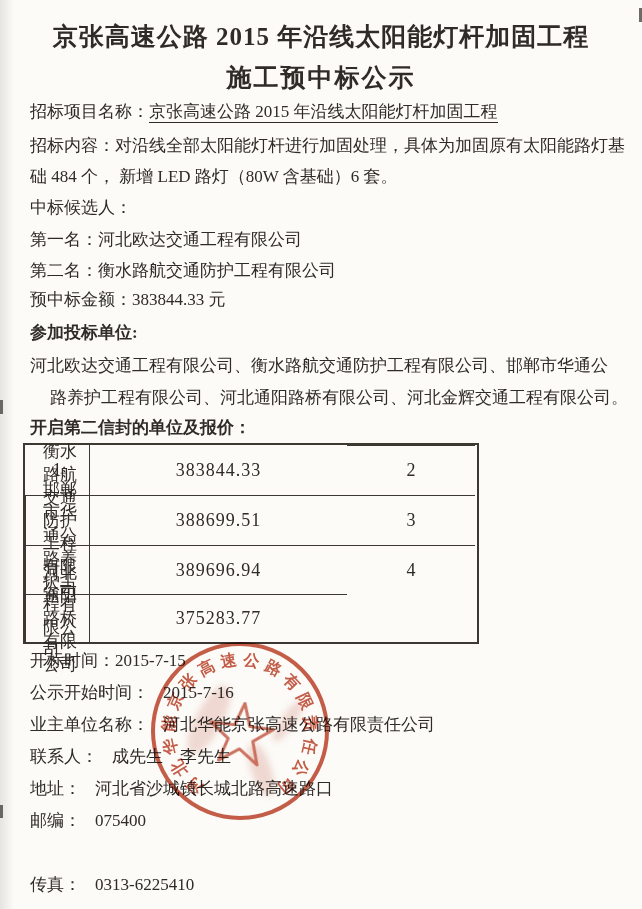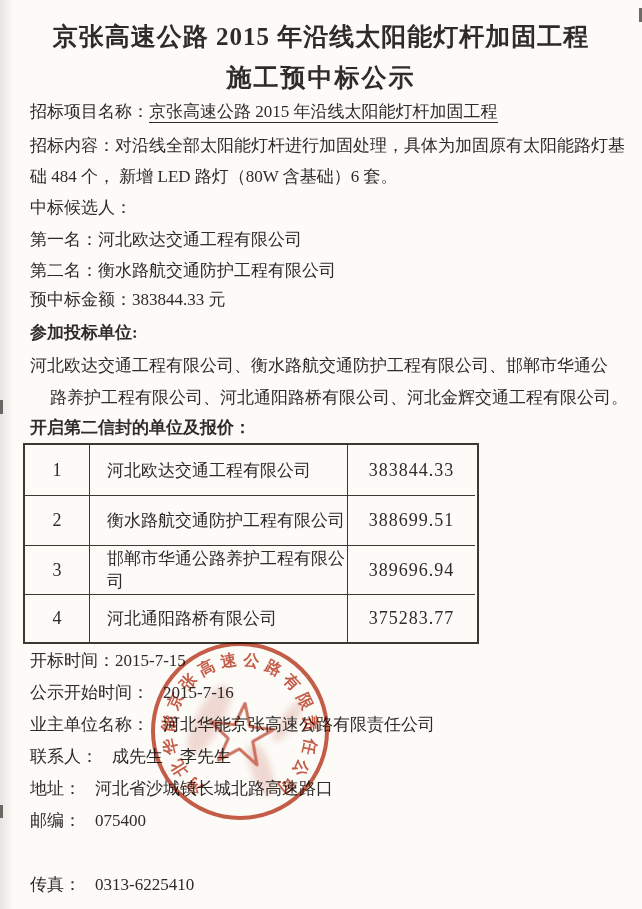--- a/index.html
+++ b/index.html
@@ -87,21 +87,20 @@
   <div class="line" style="top:289px;">预中标金额：383844.33 元</div>
 
   <div class="line bold" style="top:322px;">参加投标单位:</div>
   <div class="line" style="top:355px;">河北欧达交通工程有限公司、衡水路航交通防护工程有限公司、邯郸市华通公</div>
   <div class="line" style="top:387px;margin-left:20px;">路养护工程有限公司、河北通阳路桥有限公司、河北金辉交通工程有限公司。</div>
 
   <div class="line bold" style="top:417px;">开启第二信封的单位及报价：</div>
 
   <div class="bid-table">
     <div class="cell first-col top-row">1</div>
-    <div class="cell company top-row">河北欧达交通工程有限公司</div>
     <div class="cell price top-row">383844.33</div>
 
     <div class="cell first-col">2</div>
     <div class="cell company">衡水路航交通防护工程有限公司</div>
     <div class="cell price">388699.51</div>
 
     <div class="cell first-col">3</div>
     <div class="cell company">邯郸市华通公路养护工程有限公司</div>
     <div class="cell price">389696.94</div>
 

